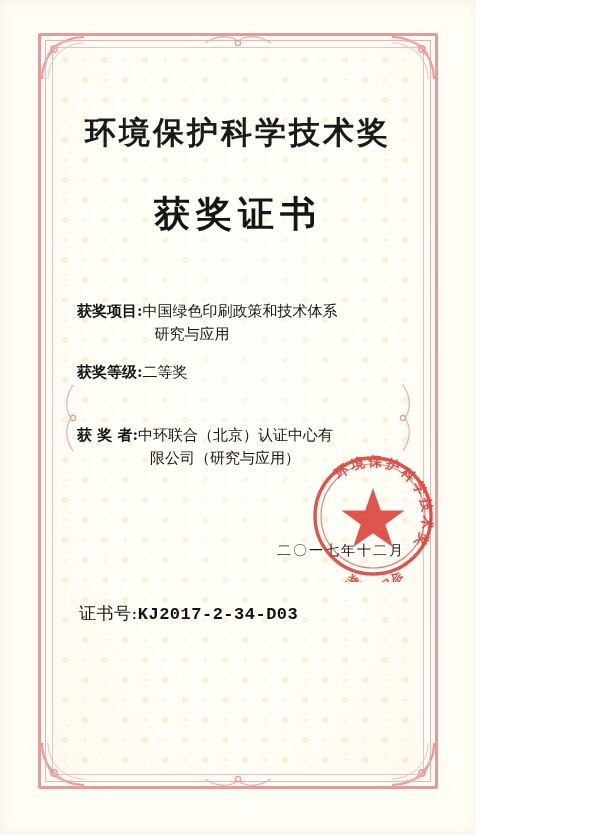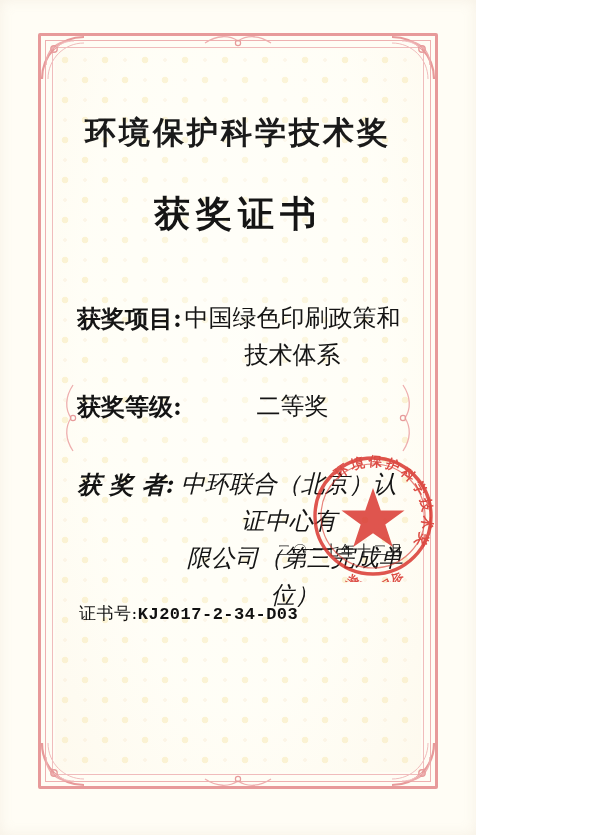--- a/index.html
+++ b/index.html
@@ -143,43 +143,42 @@
     position: absolute;
     top: 250px;
     left: 22px;
     right: 18px;
   }
 
   .row {
     display: flex;
     align-items: flex-start;
     margin-bottom: 12px;
-    font-size: 24px;
+    font-size: 15px;
     color: #141414;
     line-height: 1.55;
-    text-align: center;
   }
   .row .label {
     flex: 0 0 auto;
     font-weight: 700;
     white-space: nowrap;
     letter-spacing: 0px;
   }
   .row .value {
     flex: 1 1 auto;
     font-weight: 400;
   }
   .row .value .line2 {
     display: block;
     padding-left: 12px;
   }
 
   .row.project { margin-bottom: 14px; }
   .row.grade   { margin-bottom: 40px; }
-  .row.winner  { margin-bottom: 12px; font-style: italic; }
+  .row.winner  { margin-bottom: 12px; }
 
   
   .date {
     position: absolute;
     right: 16px;
     top: 492px;
     font-size: 14px;
     letter-spacing: 2px;
     color: #141414;
     font-weight: 400;
@@ -288,35 +287,36 @@
     <div class="title-main">环境保护科学技术奖</div>
 
     <div class="title-big">获奖证书</div>
 
     <div class="rows">
 
       <div class="row project">
         <div class="label">获奖项目:</div>
         <div class="value">
           <span>中国绿色印刷政策和技术体系</span>
+          <span class="line2">研究与应用</span>
         </div>
       </div>
 
       <div class="row grade">
         <div class="label">获奖等级:</div>
         <div class="value">
           <span>二等奖</span>
         </div>
       </div>
 
       <div class="row winner">
         <div class="label">获 奖 者:</div>
         <div class="value">
           <span>中环联合（北京）认证中心有</span>
-          <span class="line2">限公司（第三完成单位）</span>
+          <span class="line2">限公司（研究与应用）</span>
         </div>
       </div>
 
     </div>
 
     <div class="date">二〇一七年十二月</div>
 
     <div class="cert-no">
       <span class="cn-label">证书号:</span><span class="cn-value">KJ2017-2-34-D03</span>
     </div>

